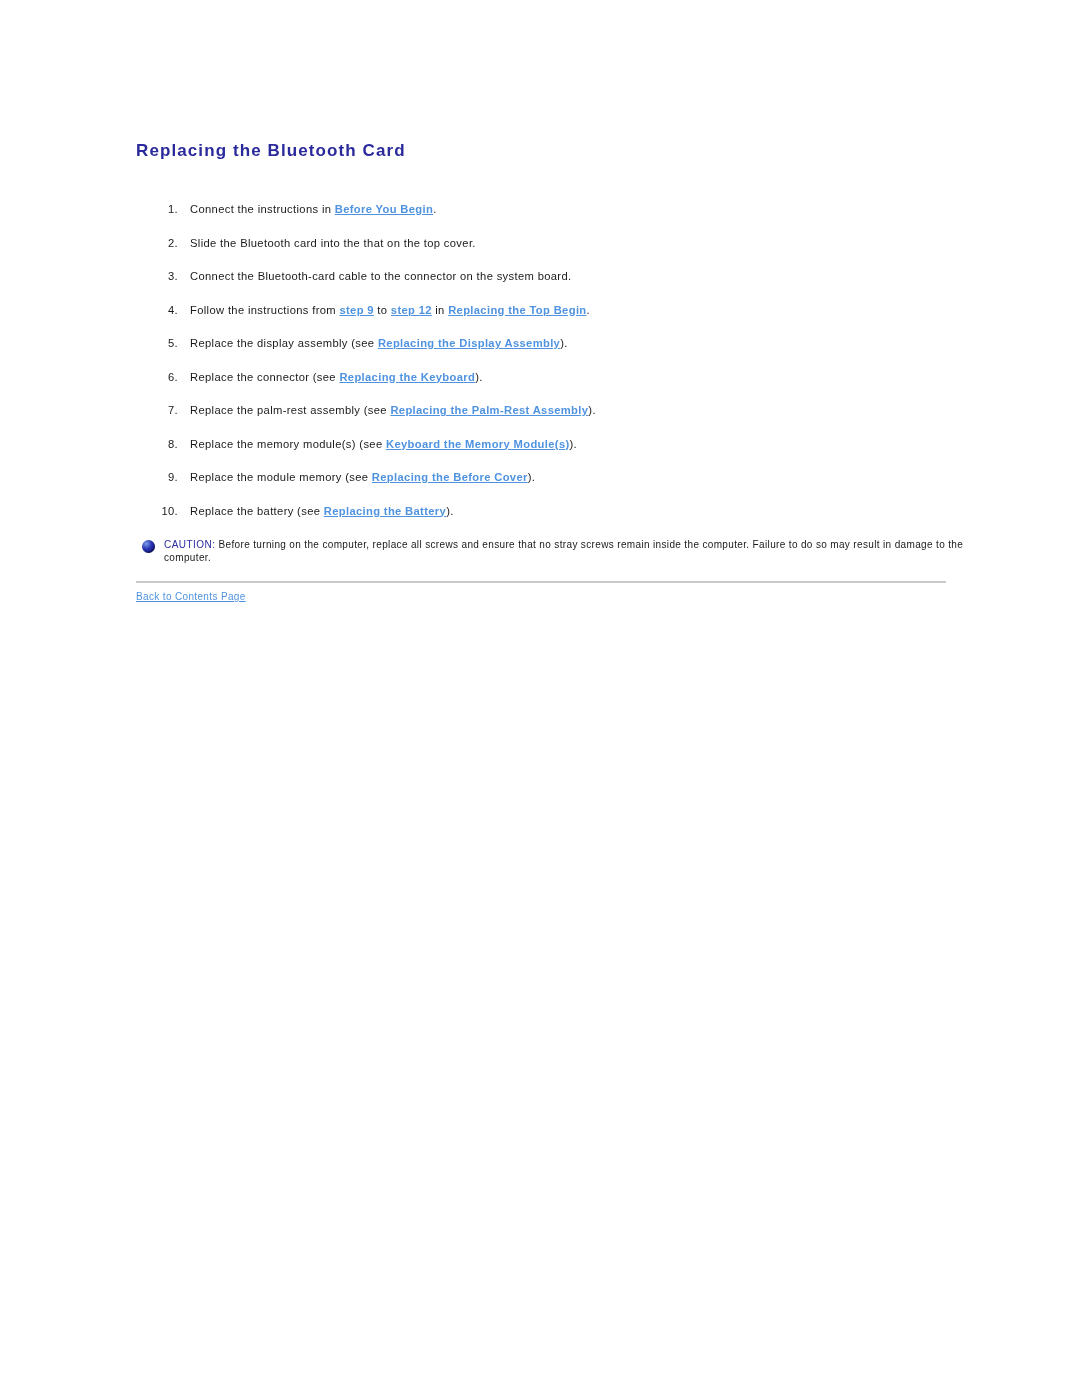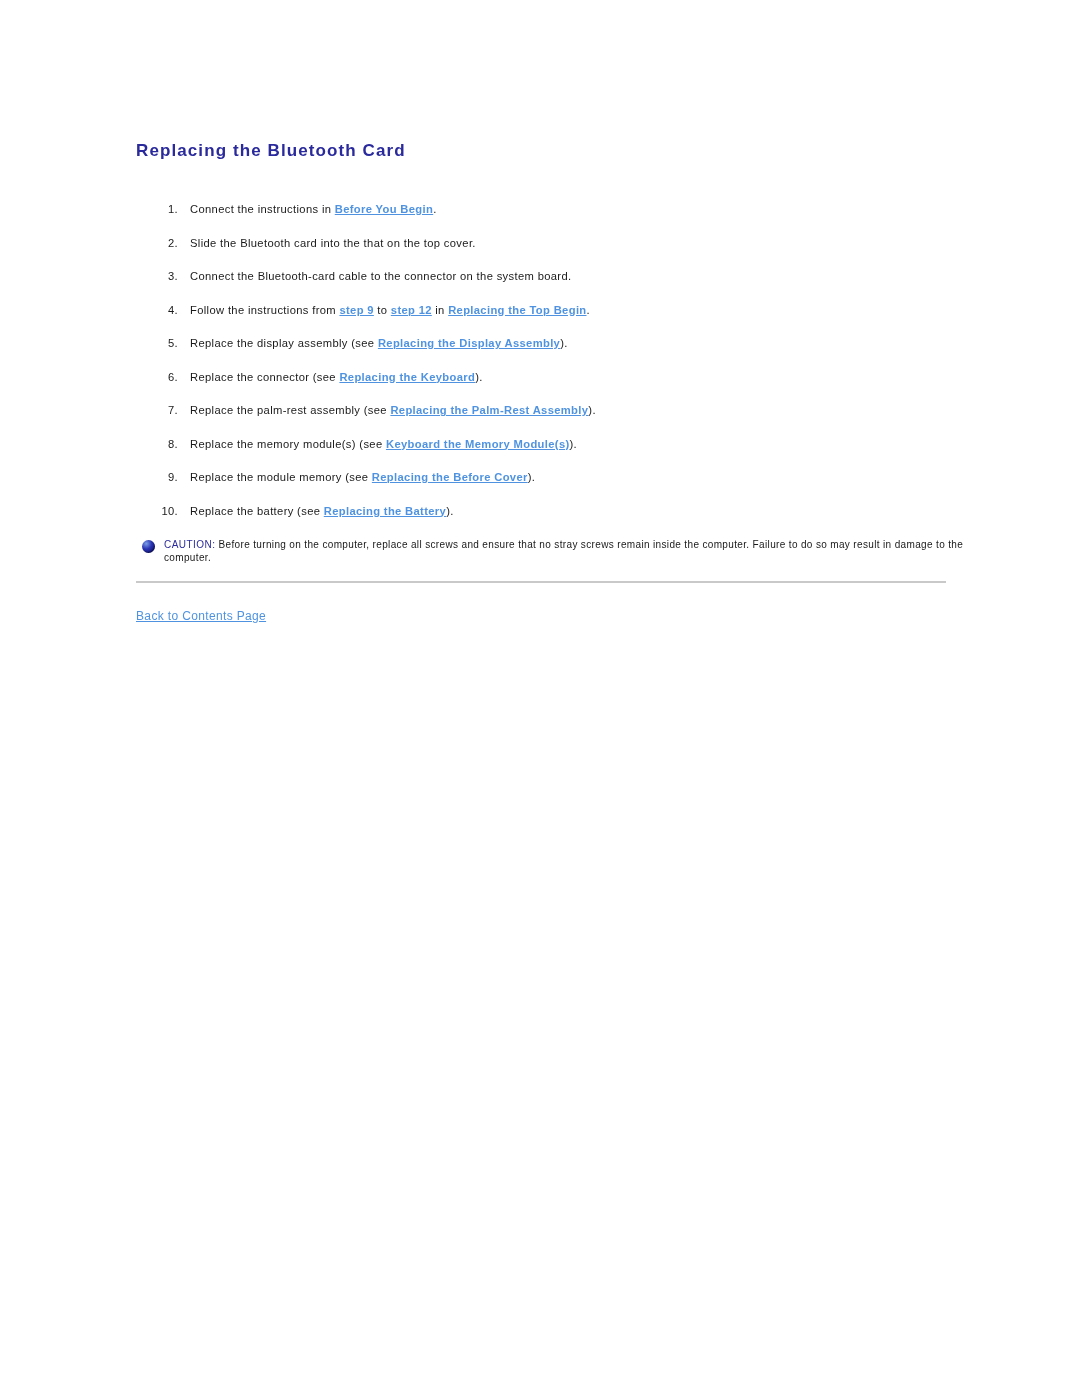--- a/index.html
+++ b/index.html
@@ -111,22 +111,22 @@
   }
 
   hr.divider {
     border: none;
     border-top: 2px solid #c9c9c9;
     margin: 17px 0 0 0;
     width: 810px;
   }
 
   .footer {
-    margin-top: 26px;
-    font-size: 12px;
+    margin-top: 7px;
+    font-size: 10px;
     line-height: 14px;
     letter-spacing: 0.35px;
   }
 
   a.footer-link {
     color: #4f93e0;
     text-decoration: underline;
   }
 </style>
 </head>

